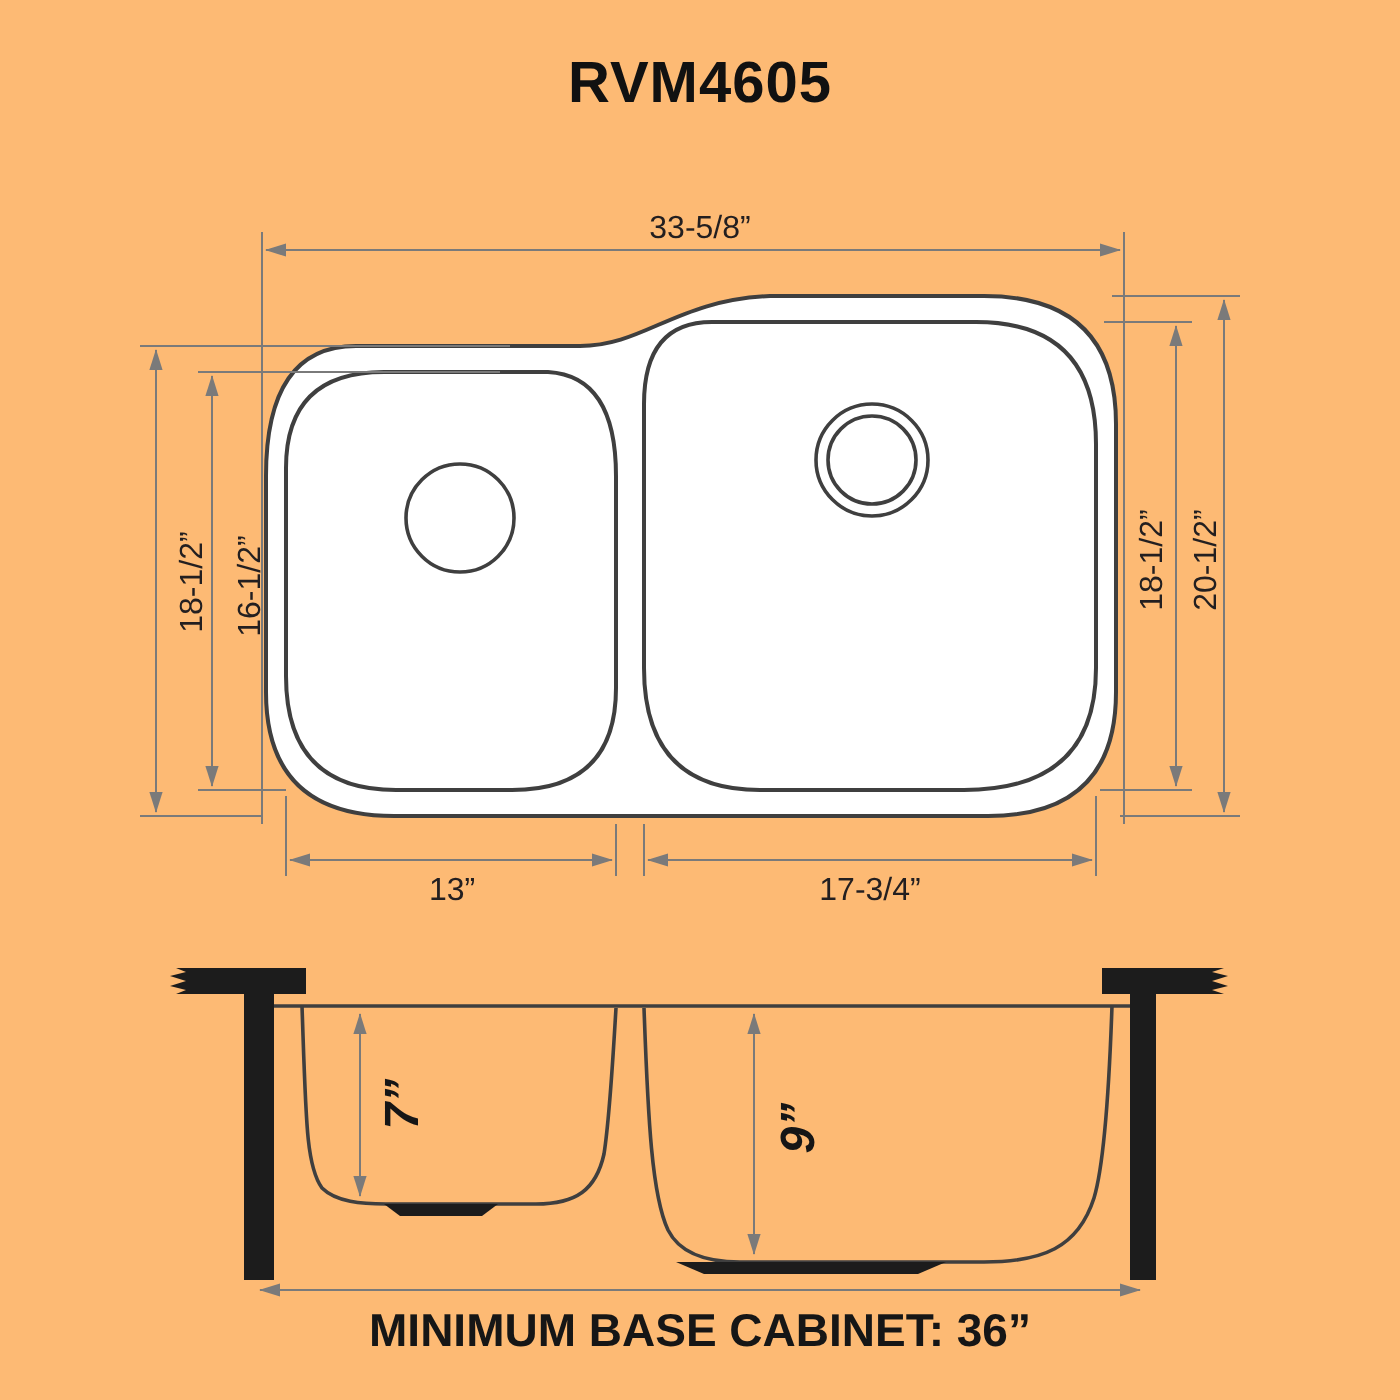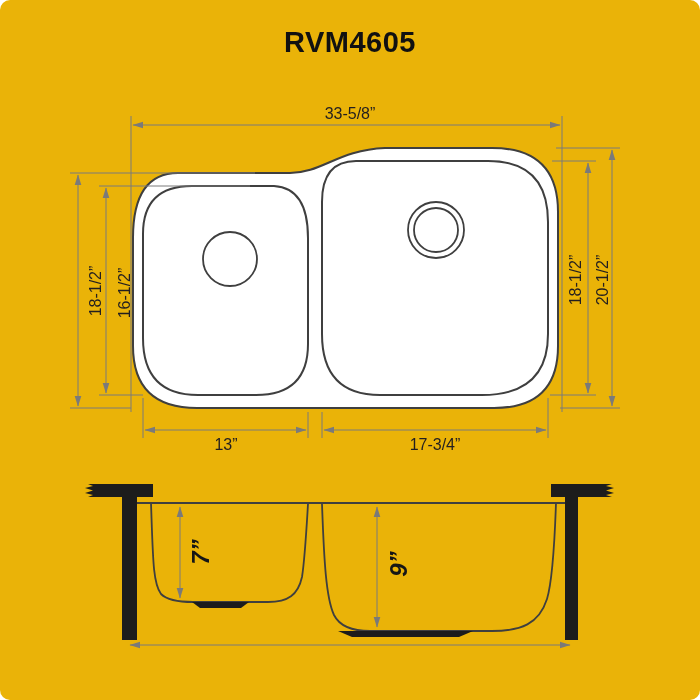--- a/index.html
+++ b/index.html
@@ -1,17 +1,17 @@
 <!DOCTYPE html>
 <html><head>
 <meta charset="utf-8">
 <style>
   html,body{margin:0;padding:0;background:#ffffff;}
-  .canvas{position:relative;width:700px;height:700px;background:#eab308;overflow:hidden;
-          font-family:"Liberation Sans", sans-serif;border-radius:10px;}
+  .canvas{position:relative;width:700px;height:700px;background:#fdba74;overflow:hidden;
+          font-family:"Liberation Sans", sans-serif;}
   .title{position:absolute;top:26px;left:0;width:700px;text-align:center;
          font-size:29px;font-weight:bold;letter-spacing:0.5px;color:#111111;}
   .footer-note{position:absolute;top:652px;left:0;width:700px;text-align:center;
          font-size:23px;font-weight:bold;color:#161616;}
   svg{position:absolute;top:0;left:0;}
   .outline{fill:#ffffff;stroke:#3f3f3f;stroke-width:2;stroke-linejoin:round;}
   .outline-thin{fill:none;stroke:#3f3f3f;stroke-width:1.8;}
   .dim{stroke:#7a7a7a;stroke-width:1;fill:none;}
   .solid{fill:#1c1c1c;stroke:none;}
   .dimtext{font-family:"Liberation Sans", sans-serif;font-size:16px;fill:#231f20;}
@@ -136,13 +136,14 @@
 
       <line class="dim" x1="180" y1="507" x2="180" y2="598" marker-start="url(#arr)" marker-end="url(#arr)"></line>
       <line class="dim" x1="377" y1="507" x2="377" y2="627" marker-start="url(#arr)" marker-end="url(#arr)"></line>
       <text class="depthtext" text-anchor="middle" transform="rotate(-90 201 552)" x="201" y="560">7”</text>
       <text class="depthtext" text-anchor="middle" transform="rotate(-90 399 564)" x="399" y="572">9”</text>
 
       <line class="dim" x1="130" y1="645" x2="570" y2="645" marker-start="url(#arr)" marker-end="url(#arr)"></line>
     </g>
   </svg>
 
+  <div class="footer-note">MINIMUM BASE CABINET: 36”</div>
 </div>
 
 </body></html>

